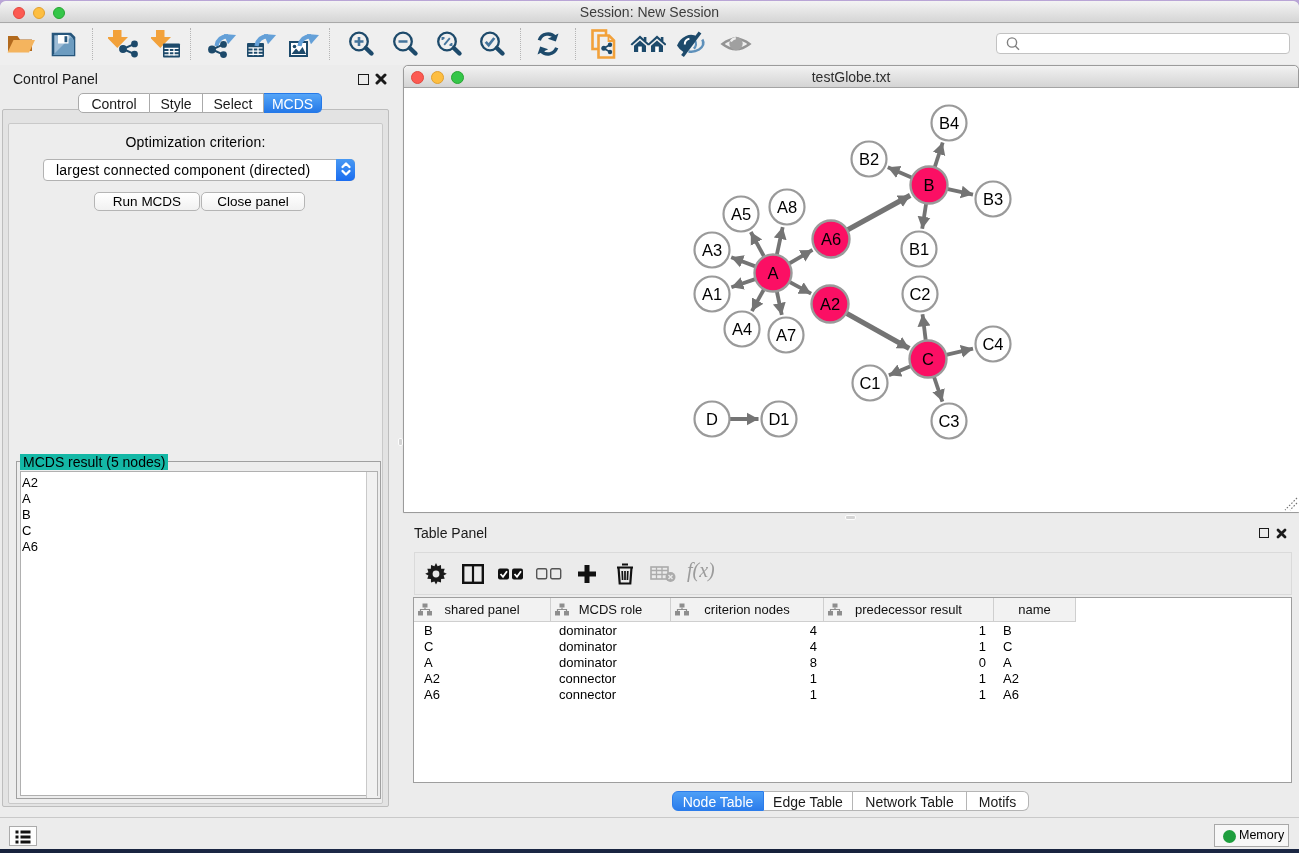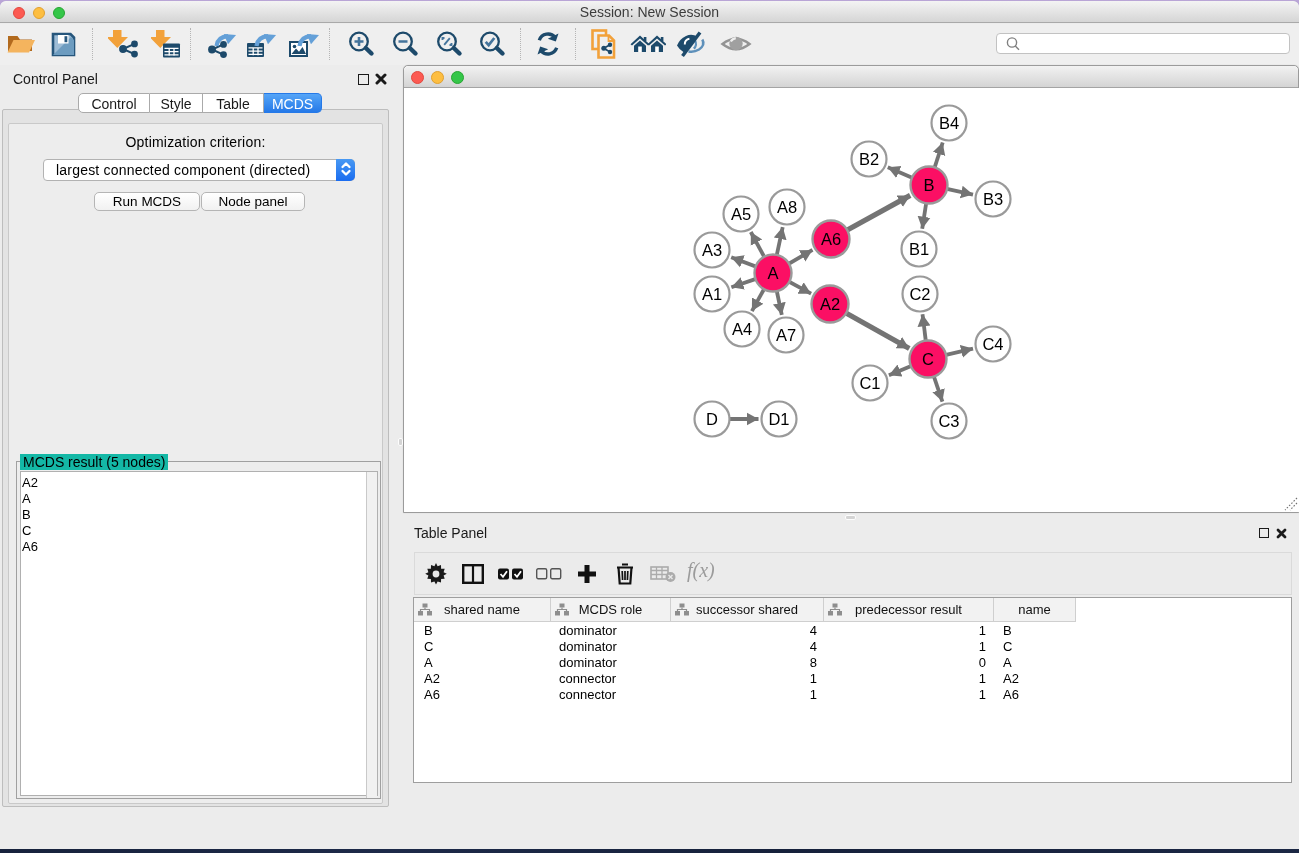--- a/index.html
+++ b/index.html
@@ -222,52 +222,53 @@
   <div id="cp-title">Control Panel</div>
   <div id="cp-max"></div>
   <div id="cp-close"><svg width="12" height="12" viewBox="0 0 12 12" style="">
         <path d="M2 2 L10 10 M10 2 L2 10" stroke="#1a1a1a" stroke-width="3" stroke-linecap="round"></path>
       </svg></div>
   <div id="cp-outer"></div>
   <div id="cp-inner"></div>
   <div id="tabs">
     <div class="tab first" style="width:72px">Control</div>
     <div class="tab" style="width:53px">Style</div>
-    <div class="tab" style="width:61px">Table</div>
+    <div class="tab" style="width:61px">Select</div>
     <div class="tab sel" style="width:58px">MCDS</div>
   </div>
   <div id="dropdown">
       <span class="txt">largest connected component (directed)</span>
       <div class="step">
         <svg width="14" height="18" viewBox="0 0 14 18" style="position:absolute;left:3px;top:1px">
           <path d="M3.5 7 L7 3.5 L10.5 7" stroke="#fff" stroke-width="2.3" fill="none" stroke-linecap="round" stroke-linejoin="round"></path>
           <path d="M3.5 11 L7 14.5 L10.5 11" stroke="#fff" stroke-width="2.3" fill="none" stroke-linecap="round" stroke-linejoin="round"></path>
         </svg>
       </div>
     </div>
   <div id="opt-label">Optimization criterion:</div>
   <div class="btn" style="left:94px;top:191px;width:106px">Run MCDS</div>
-  <div class="btn" style="left:201px;top:191px;width:104px">Node panel</div>
+  <div class="btn" style="left:201px;top:191px;width:104px">Close panel</div>
   <div id="mcds-group">
     <div id="mcds-title">MCDS result (5 nodes)</div>
     <div id="mcds-list">
       <div class="item">A2</div>
         <div class="item">A</div>
         <div class="item">B</div>
         <div class="item">C</div>
         <div class="item">A6</div>
       <div id="mcds-scroll"></div>
     </div>
   </div>
 
   <div id="netwin">
     <div id="net-title">
       <div class="light" style="left:7px;top:5px;width:13px;height:13px;background:#fc5a52;border:0.5px solid #e1483f"></div>
       <div class="light" style="left:27px;top:5px;width:13px;height:13px;background:#fdbe41;border:0.5px solid #e0a030"></div>
       <div class="light" style="left:47px;top:5px;width:13px;height:13px;background:#35c649;border:0.5px solid #27a532"></div>
+      <div class="t">testGlobe.txt</div>
     </div>
     <div id="net-canvas">
         <svg width="894" height="424" viewBox="0 0 894 424" style="position:absolute;left:0;top:0">
 <defs>
 <marker id="arr" markerWidth="11" markerHeight="12" refX="9" refY="5.5" orient="auto" markerUnits="userSpaceOnUse">
               <path d="M0,0.2 L9,5.5 L0,10.8 z" fill="#747474"></path>
             </marker>
 <marker id="arrB" markerWidth="14" markerHeight="15" refX="12" refY="7" orient="auto" markerUnits="userSpaceOnUse">
               <path d="M0,0.5 L12,7 L0,13.5 z" fill="#747474"></path>
             </marker>
@@ -398,37 +399,37 @@
   </div>
   <div id="tbl">
     <div id="tbl-head" style="width:662px">
       <div class="hcell" style="left:0;width:137px"><svg class="hico" style="position:absolute;left:4px;top:5px" width="14" height="13" viewBox="0 0 14 13">
             <g fill="#8e8e8e">
               <rect x="4.5" y="0.5" width="5" height="4"></rect>
               <rect x="0" y="8" width="5" height="4.5"></rect>
               <rect x="9" y="8" width="5" height="4.5"></rect>
               <path d="M7 4.5 v2 M2.5 8 v-1.5 h9 V8" stroke="#8e8e8e" fill="none" stroke-width="1.2"></path>
             </g>
-          </svg><span>shared name</span></div>
+          </svg><span>shared panel</span></div>
       <div class="hcell" style="left:137px;width:120px"><svg style="position:absolute;left:4px;top:5px" width="14" height="13" viewBox="0 0 14 13">
             <g fill="#8e8e8e">
               <rect x="4.5" y="0.5" width="5" height="4"></rect>
               <rect x="0" y="8" width="5" height="4.5"></rect>
               <rect x="9" y="8" width="5" height="4.5"></rect>
               <path d="M7 4.5 v2 M2.5 8 v-1.5 h9 V8" stroke="#8e8e8e" fill="none" stroke-width="1.2"></path>
             </g>
           </svg><span>MCDS role</span></div>
       <div class="hcell" style="left:257px;width:153px"><svg style="position:absolute;left:4px;top:5px" width="14" height="13" viewBox="0 0 14 13">
             <g fill="#8e8e8e">
               <rect x="4.5" y="0.5" width="5" height="4"></rect>
               <rect x="0" y="8" width="5" height="4.5"></rect>
               <rect x="9" y="8" width="5" height="4.5"></rect>
               <path d="M7 4.5 v2 M2.5 8 v-1.5 h9 V8" stroke="#8e8e8e" fill="none" stroke-width="1.2"></path>
             </g>
-          </svg><span>successor shared</span></div>
+          </svg><span>criterion nodes</span></div>
       <div class="hcell" style="left:410px;width:170px"><svg style="position:absolute;left:4px;top:5px" width="14" height="13" viewBox="0 0 14 13">
             <g fill="#8e8e8e">
               <rect x="4.5" y="0.5" width="5" height="4"></rect>
               <rect x="0" y="8" width="5" height="4.5"></rect>
               <rect x="9" y="8" width="5" height="4.5"></rect>
               <path d="M7 4.5 v2 M2.5 8 v-1.5 h9 V8" stroke="#8e8e8e" fill="none" stroke-width="1.2"></path>
             </g>
           </svg><span>predecessor result</span></div>
       <div class="hcell" style="left:580px;width:82px">name</div>
     </div>
@@ -451,14 +452,36 @@
 <div class="row" style="left:145px;top:73px">connector</div>
 <div class="row" style="left:330px;top:73px;width:73px;text-align:right">1</div>
 <div class="row" style="left:500px;top:73px;width:72px;text-align:right">1</div>
 <div class="row" style="left:589px;top:73px">A2</div>
 <div class="row" style="left:10px;top:89px">A6</div>
 <div class="row" style="left:145px;top:89px">connector</div>
 <div class="row" style="left:330px;top:89px;width:73px;text-align:right">1</div>
 <div class="row" style="left:500px;top:89px;width:72px;text-align:right">1</div>
 <div class="row" style="left:589px;top:89px">A6</div>
   </div>
-
+  <div id="btabs">
+    <div class="btab first sel" style="width:92px">Node Table</div>
+    <div class="btab" style="width:89px">Edge Table</div>
+    <div class="btab" style="width:114px">Network Table</div>
+    <div class="btab last" style="width:62px">Motifs</div>
+  </div>
+
+  <div id="statusbar">
+    <div id="listbtn"><svg width="16" height="14" viewBox="0 0 16 14" style="">
+          <g fill="#111">
+            <rect x="0.5" y="0.5" width="3" height="3"></rect>
+            <rect x="0.5" y="5.5" width="3" height="3"></rect>
+            <rect x="0.5" y="10.5" width="3" height="3"></rect>
+            <rect x="5.5" y="0.5" width="10" height="3"></rect>
+            <rect x="5.5" y="5.5" width="10" height="3"></rect>
+            <rect x="5.5" y="10.5" width="10" height="3"></rect>
+          </g>
+        </svg></div>
+    <div id="membtn">
+        <div class="dot"></div>
+        <div class="lbl">Memory</div>
+      </div>
+  </div>
 </div>
 <div id="desk"></div>
 </body></html>

